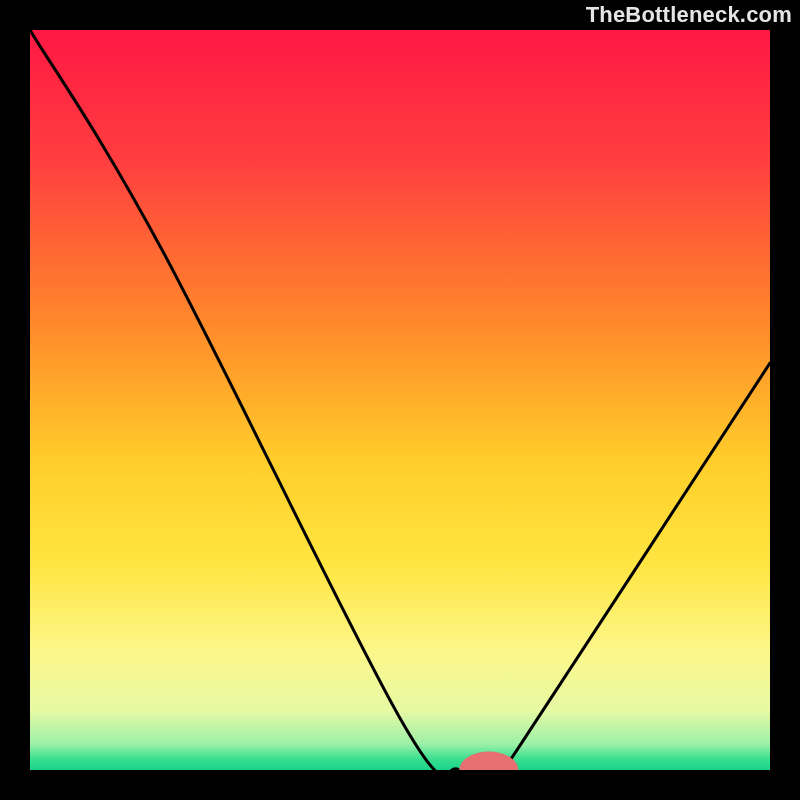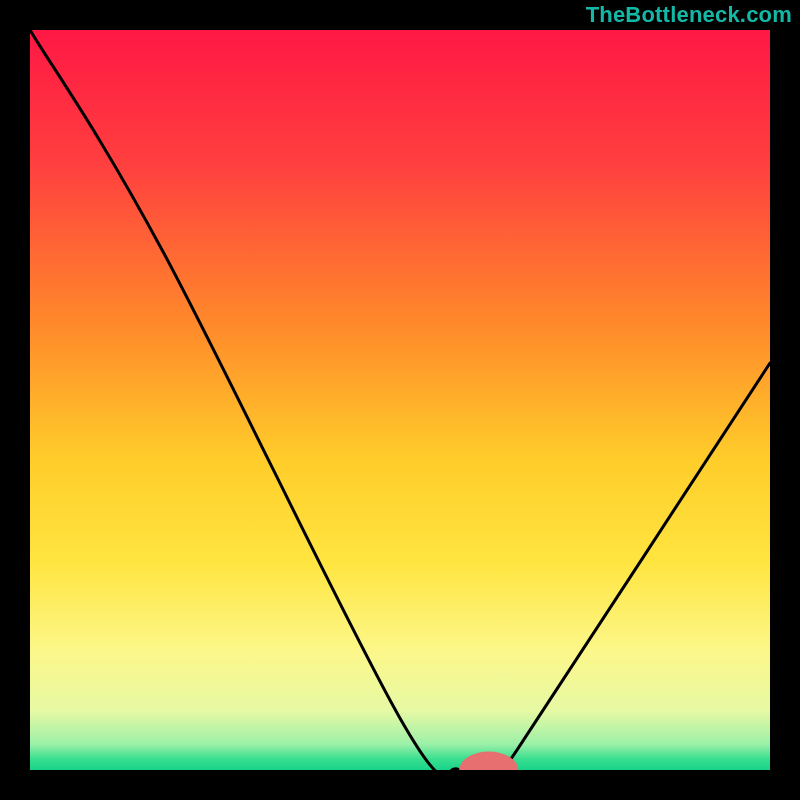--- a/index.html
+++ b/index.html
@@ -14,21 +14,21 @@
   .container {
     position: relative;
     width: 800px;
     height: 800px;
     background: #000;
   }
   .watermark {
     position: absolute;
     top: 2px;
     right: 8px;
-    color: #14b8a6;
+    color: #e5e5e5;
     font-size: 22px;
     font-weight: 600;
     letter-spacing: 0.2px;
     z-index: 10;
   }
   svg.plot {
     position: absolute;
     left: 30px;
     top: 30px;
     width: 740px;

